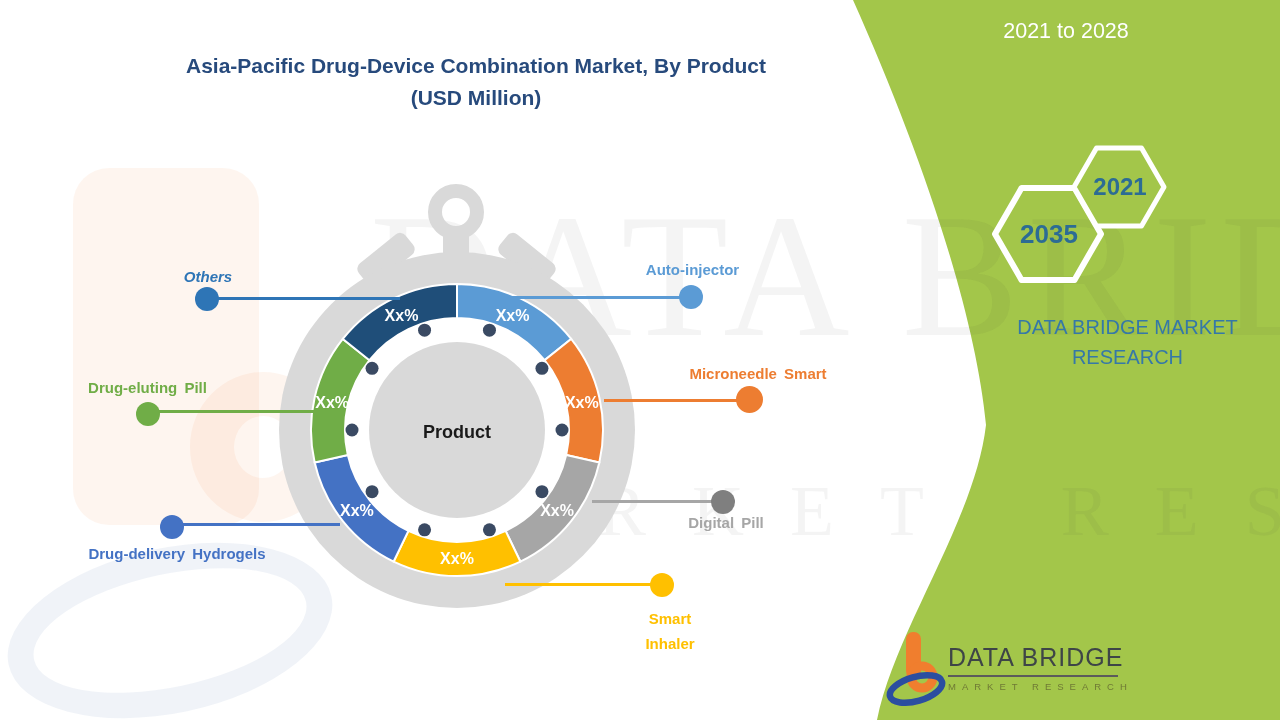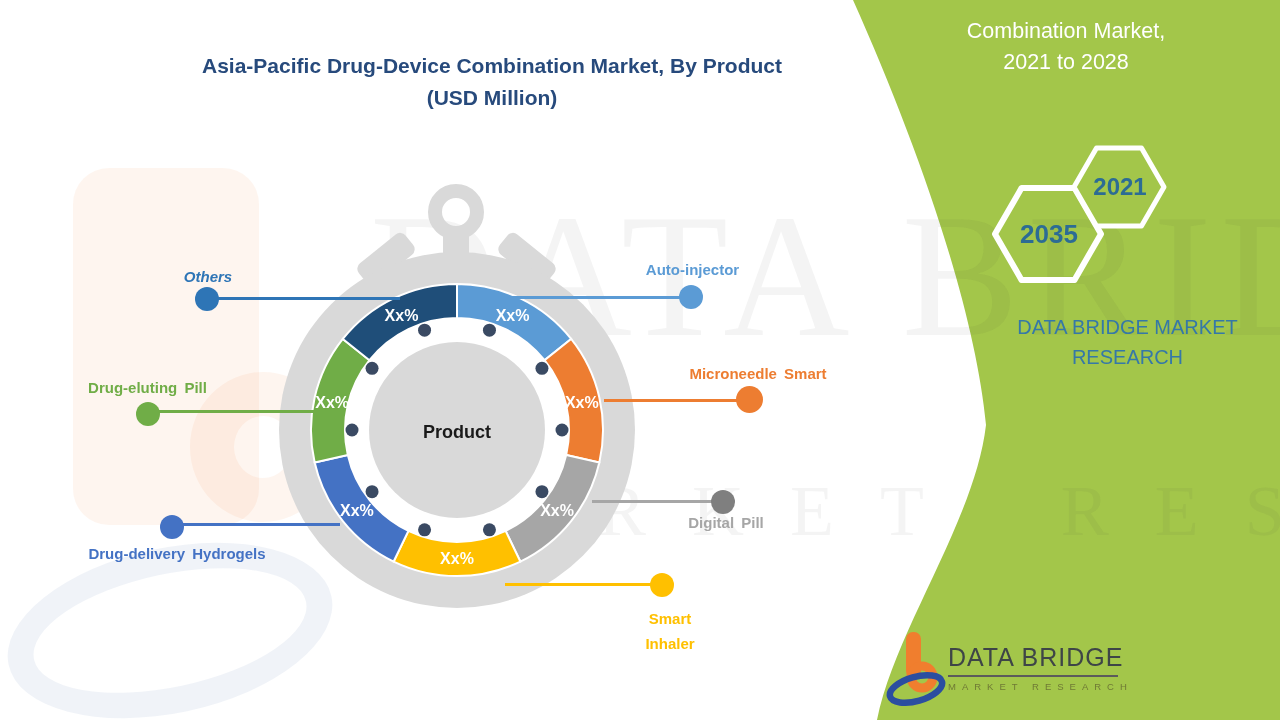--- a/index.html
+++ b/index.html
@@ -16,21 +16,21 @@
              border:26px solid rgba(43,78,160,0.07);box-sizing:border-box;transform:rotate(-12deg);}
 
   
   .wm-text1{position:absolute;left:370px;top:176px;font-family:"Liberation Serif",serif;
             font-size:175px;letter-spacing:9px;color:rgba(60,60,60,0.055);white-space:nowrap;}
   .wm-text2{position:absolute;left:390px;top:470px;font-family:"Liberation Serif",serif;
             font-size:72px;letter-spacing:46px;word-spacing:28px;color:rgba(60,60,60,0.06);white-space:nowrap;}
 
   svg.layer{position:absolute;left:0;top:0;}
 
-  .title{position:absolute;left:92px;top:50px;width:800px;text-align:center;
+  .title{position:absolute;left:76px;top:50px;width:800px;text-align:center;
          color:#274A7C;font-size:21px;font-weight:bold;line-height:32px;}
 
   .panel-heading{position:absolute;left:908px;top:16px;width:316px;text-align:center;
                  color:#ffffff;font-size:21.5px;line-height:31px;}
   .hex-year{position:absolute;text-align:center;color:#2C6C94;font-weight:bold;}
   #hex-year-0{left:1013px;top:219px;width:72px;font-size:26px;}
   #hex-year-1{left:1087px;top:173px;width:66px;font-size:24px;}
   .brand{position:absolute;left:985px;top:312px;width:285px;text-align:center;
          color:#3578A8;font-size:20px;line-height:30px;}
 
@@ -157,21 +157,20 @@
 
   <div class="lbl-line" id="line-5" style="background: rgb(112, 173, 71);"></div>
   <div class="lbl-dot" id="dot-5" style="background: rgb(112, 173, 71);"></div>
   <div class="lbl-text" id="lbl-text-5" style="color: rgb(112, 173, 71);">Drug-eluting Pill</div>
 
   <div class="lbl-line" id="line-6" style="background: rgb(46, 117, 182);"></div>
   <div class="lbl-dot" id="dot-6" style="background: rgb(46, 117, 182);"></div>
   <div class="lbl-text" id="lbl-text-6" style="color: rgb(46, 117, 182); font-style: italic;">Others</div>
 
   <div class="panel-heading">
-    <div>Combination Market,</div>
     <div>2021 to 2028</div>
   </div>
 
   <svg class="abs" style="left:985px;top:130px;" width="210" height="170" viewBox="0 0 210 170">
     <polygon points="116,104 89.5,149.9 36.5,149.9 10,104 36.5,58.1 89.5,58.1" fill="none" stroke="#FFFFFF" stroke-width="6" stroke-linejoin="round"></polygon>
     <polygon id="hex-2021" points="179,57 156.5,96 111.5,96 89,57 111.5,18 156.5,18" stroke="#FFFFFF" stroke-width="5" stroke-linejoin="round" fill="#A3C64A"></polygon>
   </svg>
   <div class="hex-year" id="hex-year-0">2035</div>
   <div class="hex-year" id="hex-year-1">2021</div>
 

